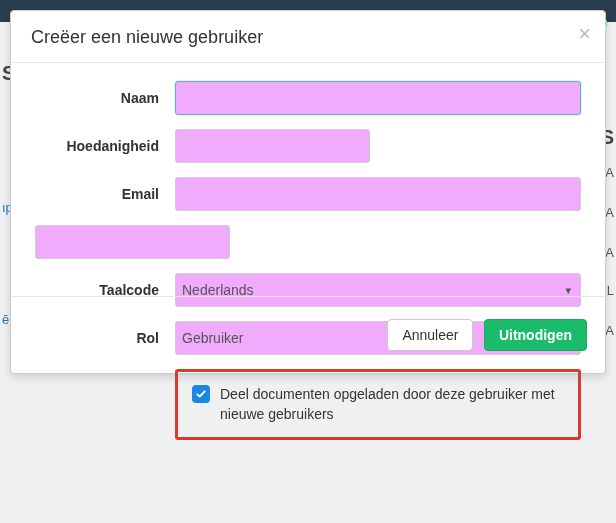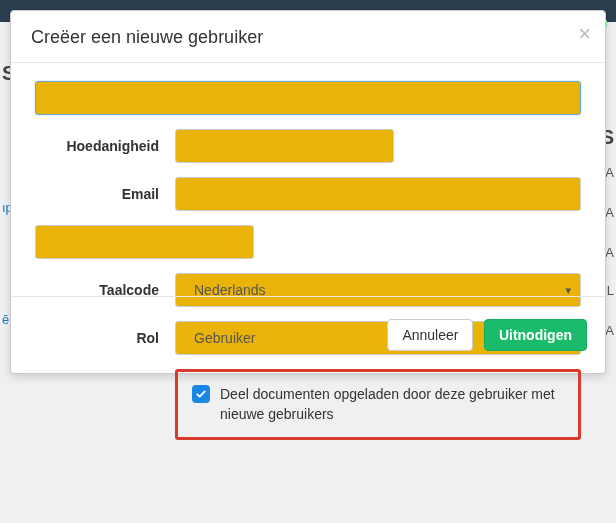--- a/index.html
+++ b/index.html
@@ -46,24 +46,24 @@
   .form-row { display: flex; align-items: center; margin-bottom: 14px; }
   .form-label {
     width: 140px; text-align: right; padding-right: 16px;
     font-size: 14px; font-weight: 700; color: #333;
   }
   .form-control {
     flex: 1 1 auto;
     height: 34px;
     border: 1px solid #ccc;
     border-radius: 3px;
-    padding: 4px 18px;
+    padding: 4px 6px;
     font-size: 14px;
     color: #555;
-    background:#eab308;
+    background:#f0abfc;
   }
   .form-control.narrow { flex: 0 0 155px; }
   .form-control.focus { border-color: #65a9d7; outline: none; box-shadow: 0 0 0 1px rgba(100,170,215,0.15); }
   select.form-control { appearance: none; background-image: none; padding-right: 24px; }
   .select-wrap { position: relative; flex:1 1 auto; display:flex; }
   .select-wrap .caret {
     position: absolute; right: 10px; top: 50%; transform: translateY(-50%);
     pointer-events: none; font-size: 11px; color:#555;
   }
   .highlight-box {
@@ -117,20 +117,21 @@
 
 <div class="modal">
   <div class="modal-header">
     <h3 class="modal-title">Creëer een nieuwe gebruiker</h3>
     <button class="close-btn">×</button>
   </div>
 
   <div class="modal-body">
 
     <div class="form-row">
+      <label class="form-label">Naam</label>
       <input class="form-control focus" type="text" value="" style="">
     </div>
 
     <div class="form-row">
       <label class="form-label">Hoedanigheid</label>
       <input class="form-control narrow" type="text" value="" style="">
     </div>
 
     <div class="form-row">
       <label class="form-label">Email</label>

